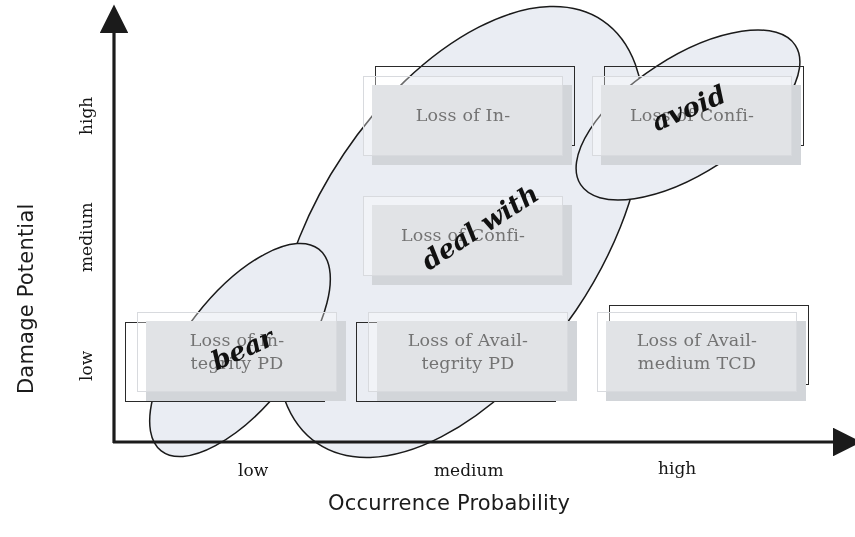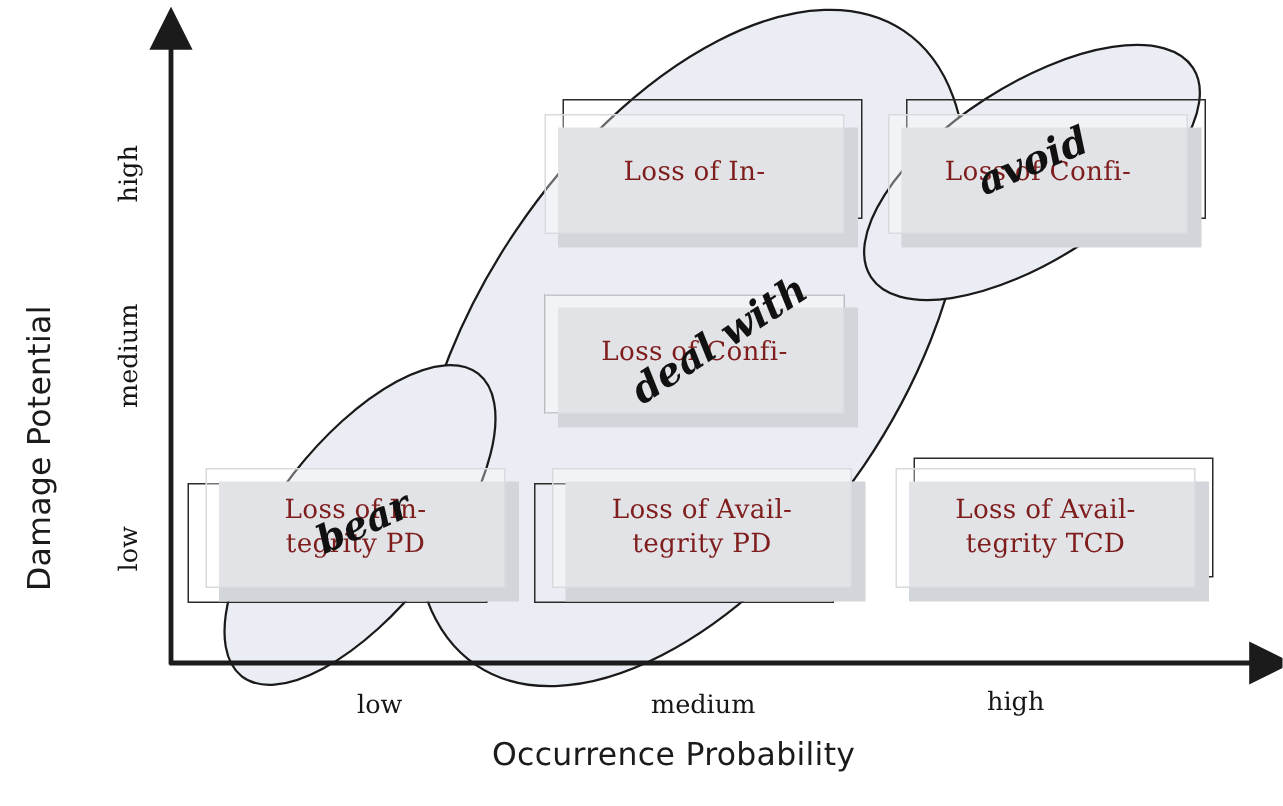--- a/index.html
+++ b/index.html
@@ -52,21 +52,21 @@
   }
   .cell-face {
     position: absolute;
     box-sizing: border-box;
     border: 1px solid #d8dade;
     background: rgba(255,255,255,0.35);
     display: flex;
     align-items: center;
     justify-content: center;
     text-align: center;
-    color: #7f1d1d;
+    color: #737373;
     font-family: "DejaVu Serif", "Liberation Serif", serif;
     font-size: 17.5px;
     line-height: 1.32;
     letter-spacing: 0.2px;
   }
   .cell-face span {
     display: block;
     width: 100%;
   }
   .strategy-label {
@@ -134,21 +134,21 @@
       <div>
         <span>Loss of Avail-</span>
         <span>tegrity PD</span>
       </div>
     </div>
     <div class="cell-outline" style="left: 609px; top: 305px; width: 200px; height: 80px;"></div>
     <div class="cell-shadow" style="left: 606px; top: 321px; width: 200px; height: 80px;"></div>
     <div class="cell-face" style="left: 597px; top: 312px; width: 200px; height: 80px;">
       <div>
         <span>Loss of Avail-</span>
-        <span>tegrity TCD</span>
+        <span>medium TCD</span>
       </div>
     </div>
   </div>
 
 <svg id="axis-layer" class="" style="position:absolute;left:0;top:0;width:855px;height:537px;pointer-events:none;" viewBox="0 0 855 537">
   <defs>
     <marker id="arrowhead" markerWidth="9" markerHeight="9" refX="1" refY="4.5" orient="auto">
       <path d="M0,0 L9,4.5 L0,9 z" fill="#1b1b1b"></path>
     </marker>
   </defs>

